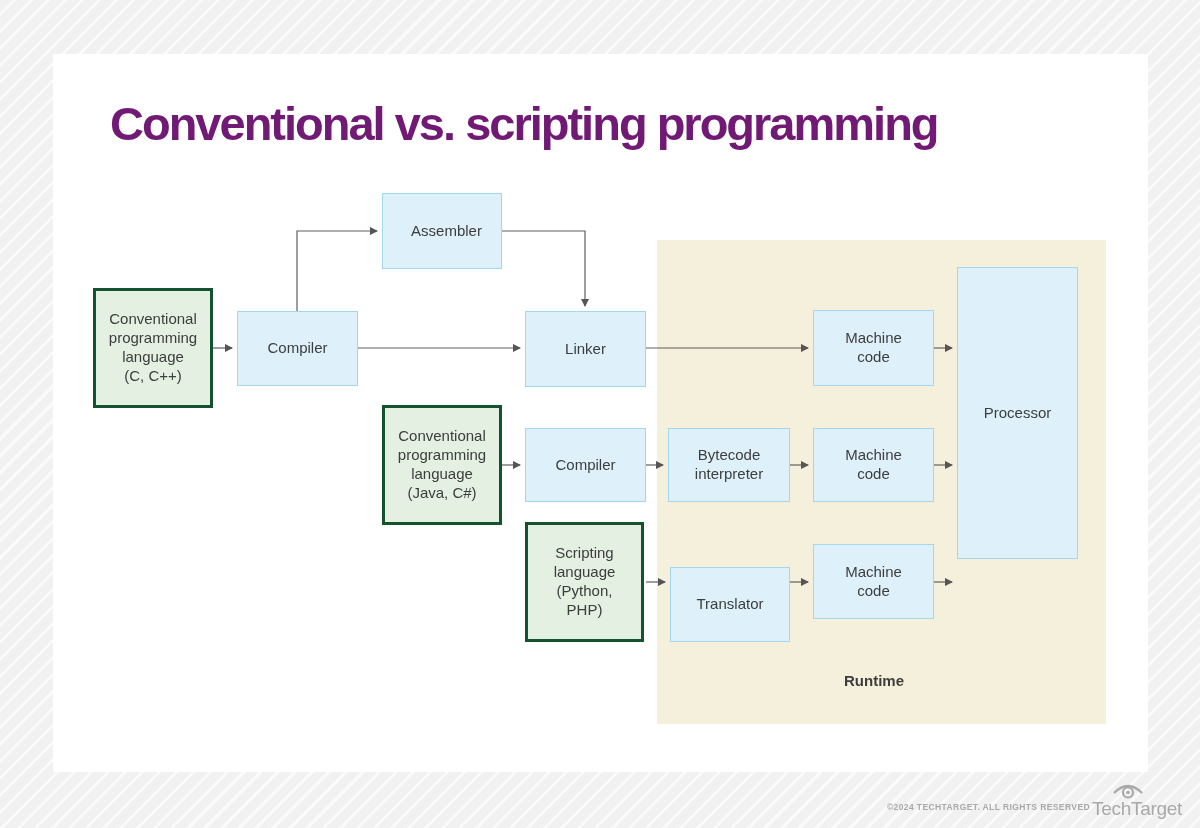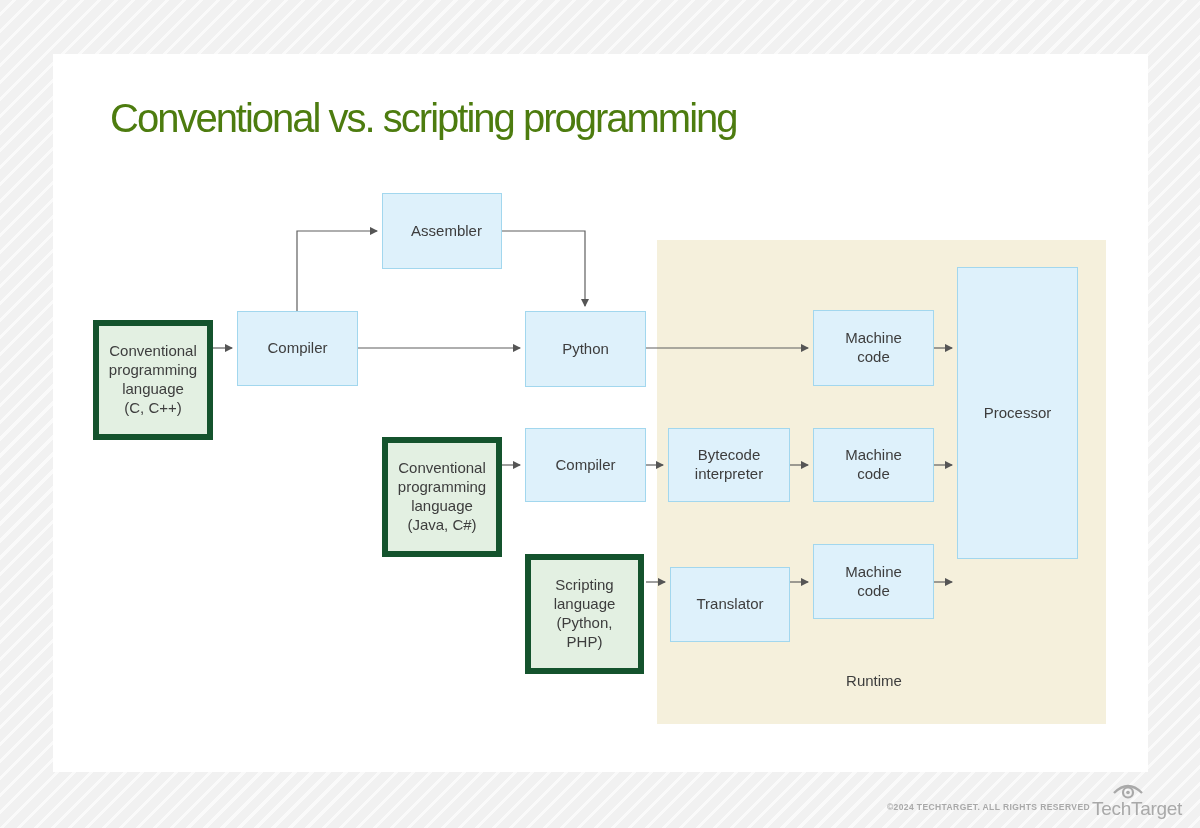--- a/index.html
+++ b/index.html
@@ -7,50 +7,50 @@
     width:1200px;height:828px;position:relative;overflow:hidden;
     font-family:"Liberation Sans", sans-serif;
     background:repeating-linear-gradient(135deg,#f1f1f1 0px,#f1f1f1 9px,#fafafa 9px,#fafafa 12px);
   }
   .card{
     position:absolute;left:53px;top:54px;width:1095px;height:718px;
     background:#ffffff;
   }
   .title{
     position:absolute;left:110px;top:96px;width:1000px;
-    font-size:40px;font-weight:400;letter-spacing:-2px;color:#4d7c0f;
+    font-size:47px;font-weight:700;letter-spacing:-2px;color:#701a75;
     white-space:nowrap;
   }
   .runtime-region{
     position:absolute;left:657px;top:240px;width:449px;height:484px;
     background:#f5f0dc;
   }
   .node{
     position:absolute;display:flex;align-items:center;justify-content:center;
     text-align:center;font-size:15px;line-height:1.26;color:#3d3d3d;
     white-space:pre-line;box-sizing:border-box;padding:4px;
   }
   .blue{background:#def1fb;border:1px solid #a2d7ee;}
-  .green{background:#e3f0e2;border:6px solid #14532d;margin-top:32px;}
+  .green{background:#e3f0e2;border:3px solid #14532d;}
   .n-src-c{left:93px;top:288px;width:120px;height:120px;}
   .n-compiler1{left:237px;top:311px;width:121px;height:75px;}
   .n-assembler{left:382px;top:193px;width:120px;height:76px;padding-left:13px;}
   .n-linker{left:525px;top:311px;width:121px;height:76px;}
   .n-mc1{left:813px;top:310px;width:121px;height:76px;}
   .n-processor{left:957px;top:267px;width:121px;height:292px;}
   .n-src-java{left:382px;top:405px;width:120px;height:120px;}
   .n-compiler2{left:525px;top:428px;width:121px;height:74px;}
   .n-bytecode{left:668px;top:428px;width:122px;height:74px;}
   .n-mc2{left:813px;top:428px;width:121px;height:74px;}
   .n-script{left:525px;top:522px;width:119px;height:120px;}
   .n-translator{left:670px;top:544px;width:120px;height:75px;margin-top:23px;}
   .n-mc3{left:813px;top:544px;width:121px;height:75px;}
   .runtime-label{
     position:absolute;left:813px;top:672px;width:122px;
-    text-align:center;font-size:15px;color:#3d3d3d;
+    text-align:center;font-size:15px;color:#3d3d3d;font-weight:bold;
   }
   .arrows{position:absolute;left:0;top:0;width:1200px;height:828px;pointer-events:none;}
   .footer-copyright{
     position:absolute;right:110px;top:802px;
     font-size:8.5px;font-weight:700;letter-spacing:0.4px;color:#a9a9a9;
     white-space:nowrap;
     text-align:center;
   }
   .brand-lockup{position:absolute;left:1092px;top:781px;width:68px;height:40px;}
   .brand-eye{position:absolute;left:20px;top:0;}
@@ -90,21 +90,21 @@
     <path d="M934,582 H952" marker-end="url(#ah)"></path>
   </g>
 </svg>
 
 <div class="node green n-src-c">Conventional
 programming
 language
 (C, C++)</div>
 <div class="node blue n-compiler1">Compiler</div>
 <div class="node blue n-assembler">Assembler</div>
-<div class="node blue n-linker">Python</div>
+<div class="node blue n-linker">Linker</div>
 <div class="node blue n-mc1">Machine
 code</div>
 <div class="node blue n-processor">Processor</div>
 <div class="node green n-src-java">Conventional
 programming
 language
 (Java, C#)</div>
 <div class="node blue n-compiler2">Compiler</div>
 <div class="node blue n-bytecode">Bytecode
 interpreter</div>

